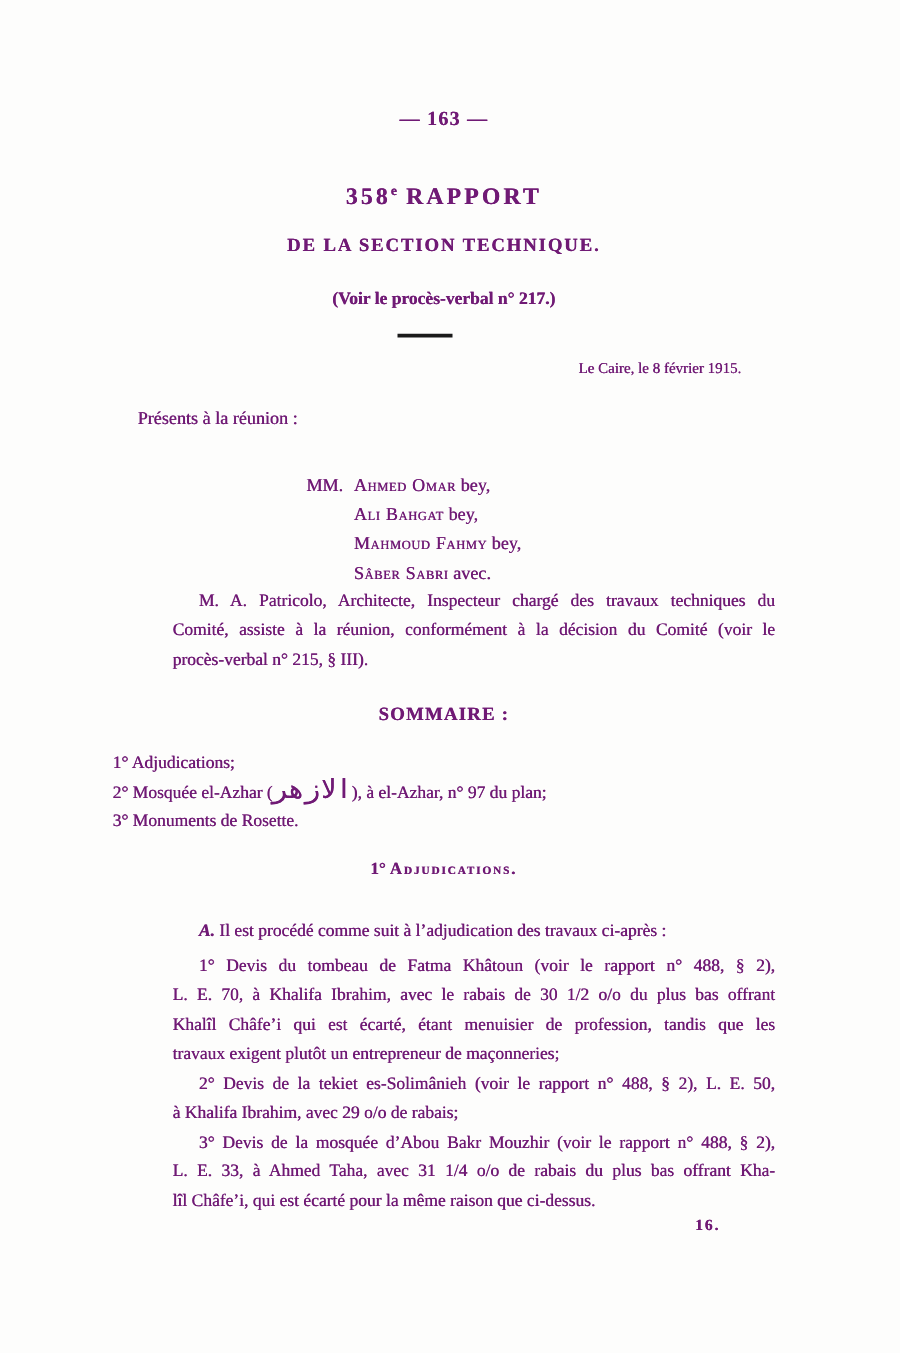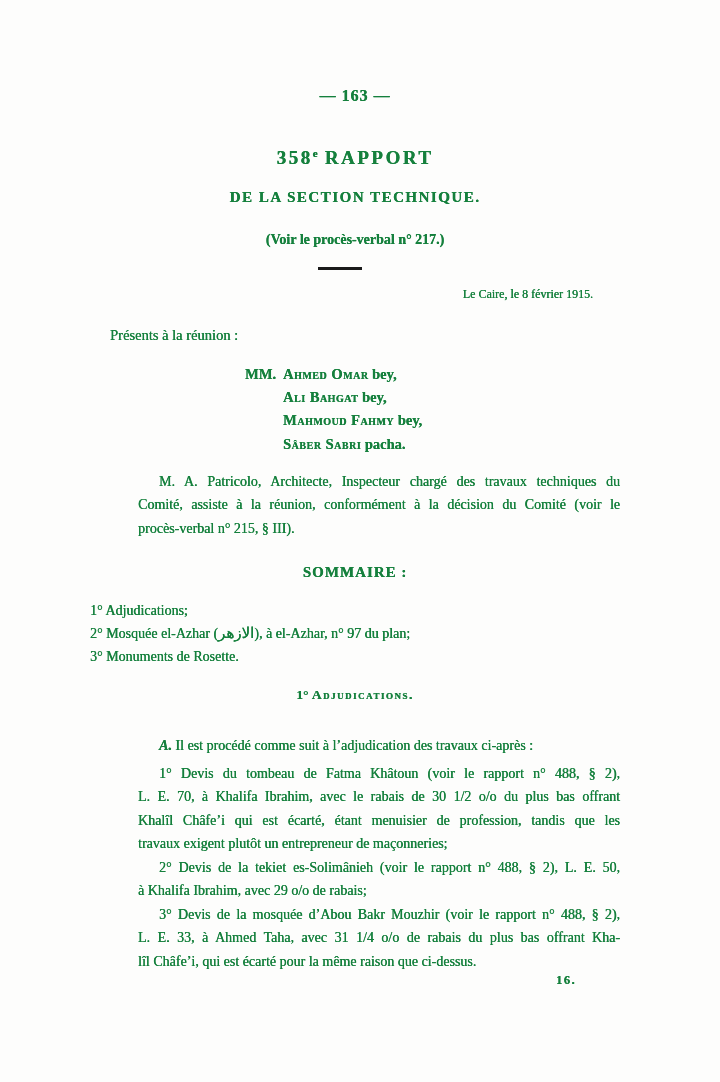--- a/index.html
+++ b/index.html
@@ -5,21 +5,21 @@
   html, body {
     margin: 0;
     padding: 0;
     background: #ffffff;
   }
   .page {
     position: relative;
     width: 720px;
     height: 1082px;
     background: #fdfdfc;
-    color: #15803d;
+    color: #701a75;
     font-family: "Liberation Serif", "DejaVu Serif", serif;
     font-size: 14px;
     text-shadow: 0.3px 0 0 currentColor;
     overflow: hidden;
   }
   .abs { position: absolute; }
   .content-centered {
     left: 90px;
     width: 530px;
     text-align: center;
@@ -60,25 +60,24 @@
     top: 287px;
     right: 127px;
     font-size: 12px;
   }
   .presents {
     top: 327px;
     left: 110px;
     font-size: 14.5px;
   }
   .attendance {
-    top: 363px;
+    top: 378px;
     left: 245px;
     font-size: 14.5px;
     line-height: 23.2px;
-    font-weight: bold;
   }
   .mm-prefix { display: inline-block; width: 38px; }
   .mm-line.cont { padding-left: 38px; }
   .sc { font-variant: small-caps; letter-spacing: 0.5px; }
   .para {
     left: 90px;
     width: 530px;
     line-height: 23.3px;
   }
   .jline {
@@ -96,22 +95,22 @@
     letter-spacing: 1px;
   }
   .sommaire-list {
     top: 599px;
     left: 90px;
     width: 530px;
     line-height: 23.2px;
     font-size: 14px;
   }
   .arabic {
-    font-family: Liberation Serif, serif;
-    font-size: 15px;
+    font-family: Liberation Mono, monospace;
+    font-size: 21px;
   }
   .section-head {
     top: 687px;
     font-weight: bold;
     font-size: 13.5px;
   }
   .sc-head { font-variant: small-caps; letter-spacing: 1.5px; }
   .para-a { top: 734px; }
   .lead-italic { font-style: italic; font-weight: bold; }
   .para-d1 { top: 762px; }
@@ -141,21 +140,21 @@
   <div class="abs rule"></div>
 
   <div class="abs dateline">Le Caire, le 8 février 1915.</div>
 
   <div class="abs presents">Présents à la réunion :</div>
 
   <div class="abs attendance">
     <div class="mm-line"><span class="mm-prefix">MM.</span><span class="sc">Ahmed Omar</span><span> bey,</span></div>
     <div class="mm-line cont"><span class="sc">Ali Bahgat</span><span> bey,</span></div>
     <div class="mm-line cont"><span class="sc">Mahmoud Fahmy</span><span> bey,</span></div>
-    <div class="mm-line cont"><span class="sc">Sâber Sabri</span><span> pacha.</span></div>
+    <div class="mm-line cont"><span class="sc">Sâber Sabri</span><span> avec.</span></div>
   </div>
 
   <div class="abs para para-patricolo">
     <div class="jline first">M. A. Patricolo, Architecte, Inspecteur chargé des travaux techniques du</div>
     <div class="jline">Comité, assiste à la réunion, conformément à la décision du Comité (voir le</div>
     <div class="jline last">procès-verbal n° 215, § III).</div>
   </div>
 
   <div class="abs content-centered sommaire-title">SOMMAIRE :</div>
 

